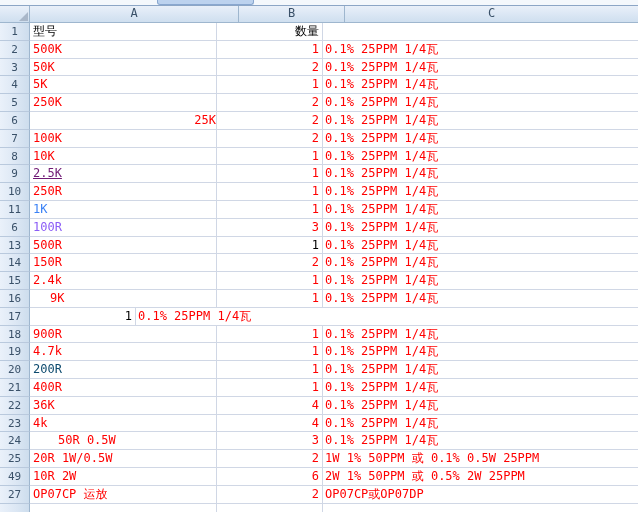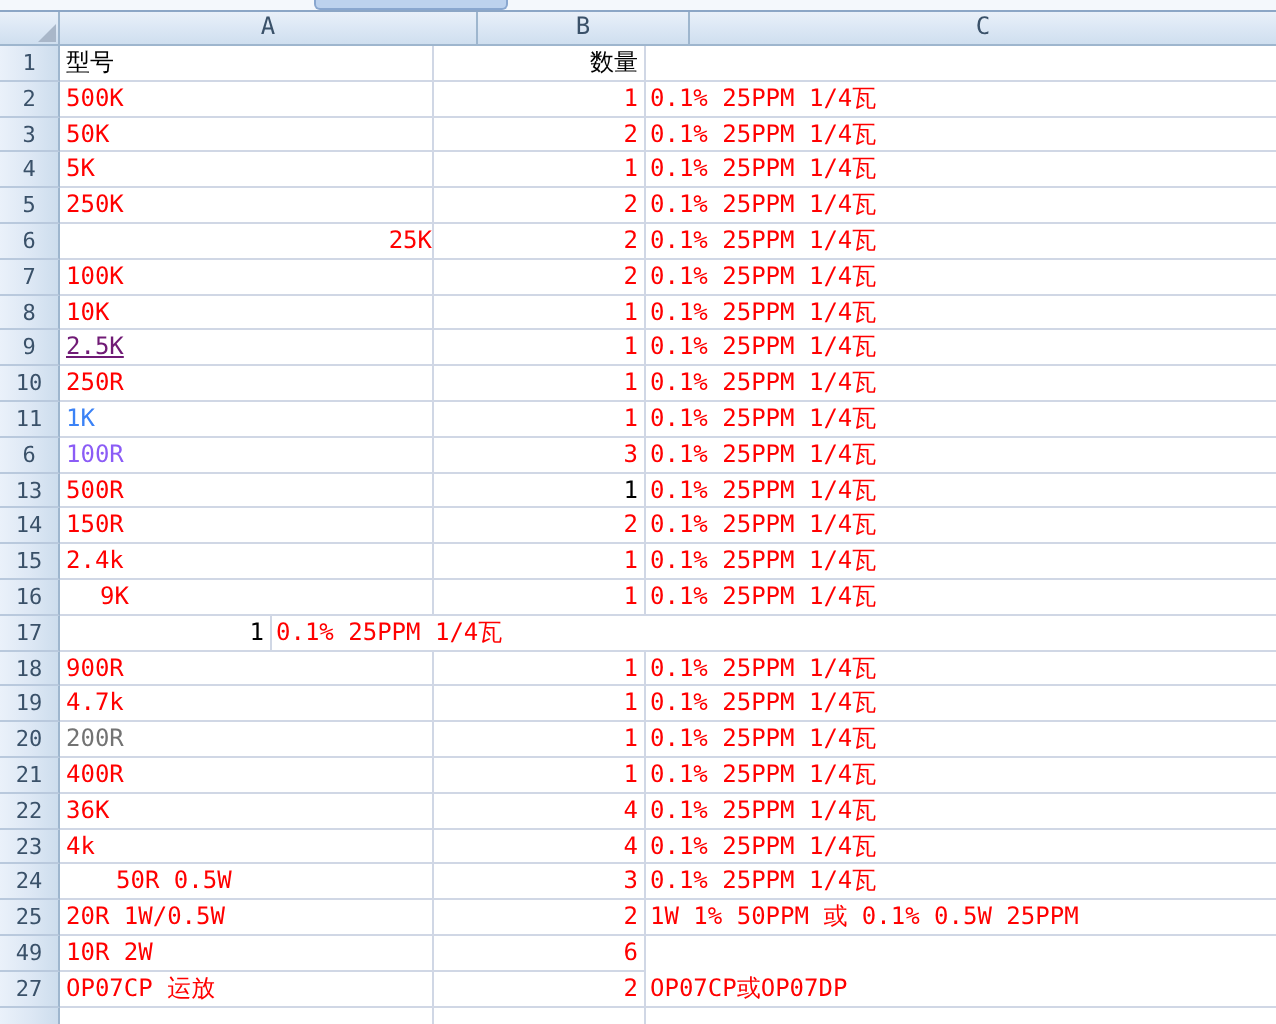--- a/index.html
+++ b/index.html
@@ -205,21 +205,21 @@
         <div class="cell cc" style="color: rgb(255, 0, 0);">0.1% 25PPM 1/4瓦</div>
       </div>
       <div class="row">
         <div class="rowhdr">19</div>
         <div class="cell ca" style="color: rgb(255, 0, 0);">4.7k</div>
         <div class="cell cb" style="color: rgb(255, 0, 0);">1</div>
         <div class="cell cc" style="color: rgb(255, 0, 0);">0.1% 25PPM 1/4瓦</div>
       </div>
       <div class="row">
         <div class="rowhdr">20</div>
-        <div class="cell ca" style="color: #737373;">200R</div>
+        <div class="cell ca" style="color: #0c4a6e;">200R</div>
         <div class="cell cb" style="color: rgb(255, 0, 0);">1</div>
         <div class="cell cc" style="color: rgb(255, 0, 0);">0.1% 25PPM 1/4瓦</div>
       </div>
       <div class="row">
         <div class="rowhdr">21</div>
         <div class="cell ca" style="color: rgb(255, 0, 0);">400R</div>
         <div class="cell cb" style="color: rgb(255, 0, 0);">1</div>
         <div class="cell cc" style="color: rgb(255, 0, 0);">0.1% 25PPM 1/4瓦</div>
       </div>
       <div class="row">
@@ -243,20 +243,21 @@
       <div class="row">
         <div class="rowhdr">25</div>
         <div class="cell ca" style="color: rgb(255, 0, 0);">20R 1W/0.5W</div>
         <div class="cell cb" style="color: rgb(255, 0, 0);">2</div>
         <div class="cell cc" style="color: rgb(255, 0, 0);">1W 1% 50PPM 或 0.1% 0.5W 25PPM</div>
       </div>
       <div class="row">
         <div class="rowhdr">49</div>
         <div class="cell ca" style="color: rgb(255, 0, 0);">10R 2W</div>
         <div class="cell cb" style="color: rgb(255, 0, 0);">6</div>
+        <div class="cell cc" style="color: rgb(255, 0, 0);">2W 1% 50PPM 或 0.5% 2W 25PPM</div>
       </div>
       <div class="row">
         <div class="rowhdr">27</div>
         <div class="cell ca" style="color: rgb(255, 0, 0);">OP07CP 运放</div>
         <div class="cell cb" style="color: rgb(255, 0, 0);">2</div>
         <div class="cell cc" style="color: rgb(255, 0, 0);">OP07CP或OP07DP</div>
       </div>
     </div>
 
   <div class="partial">

